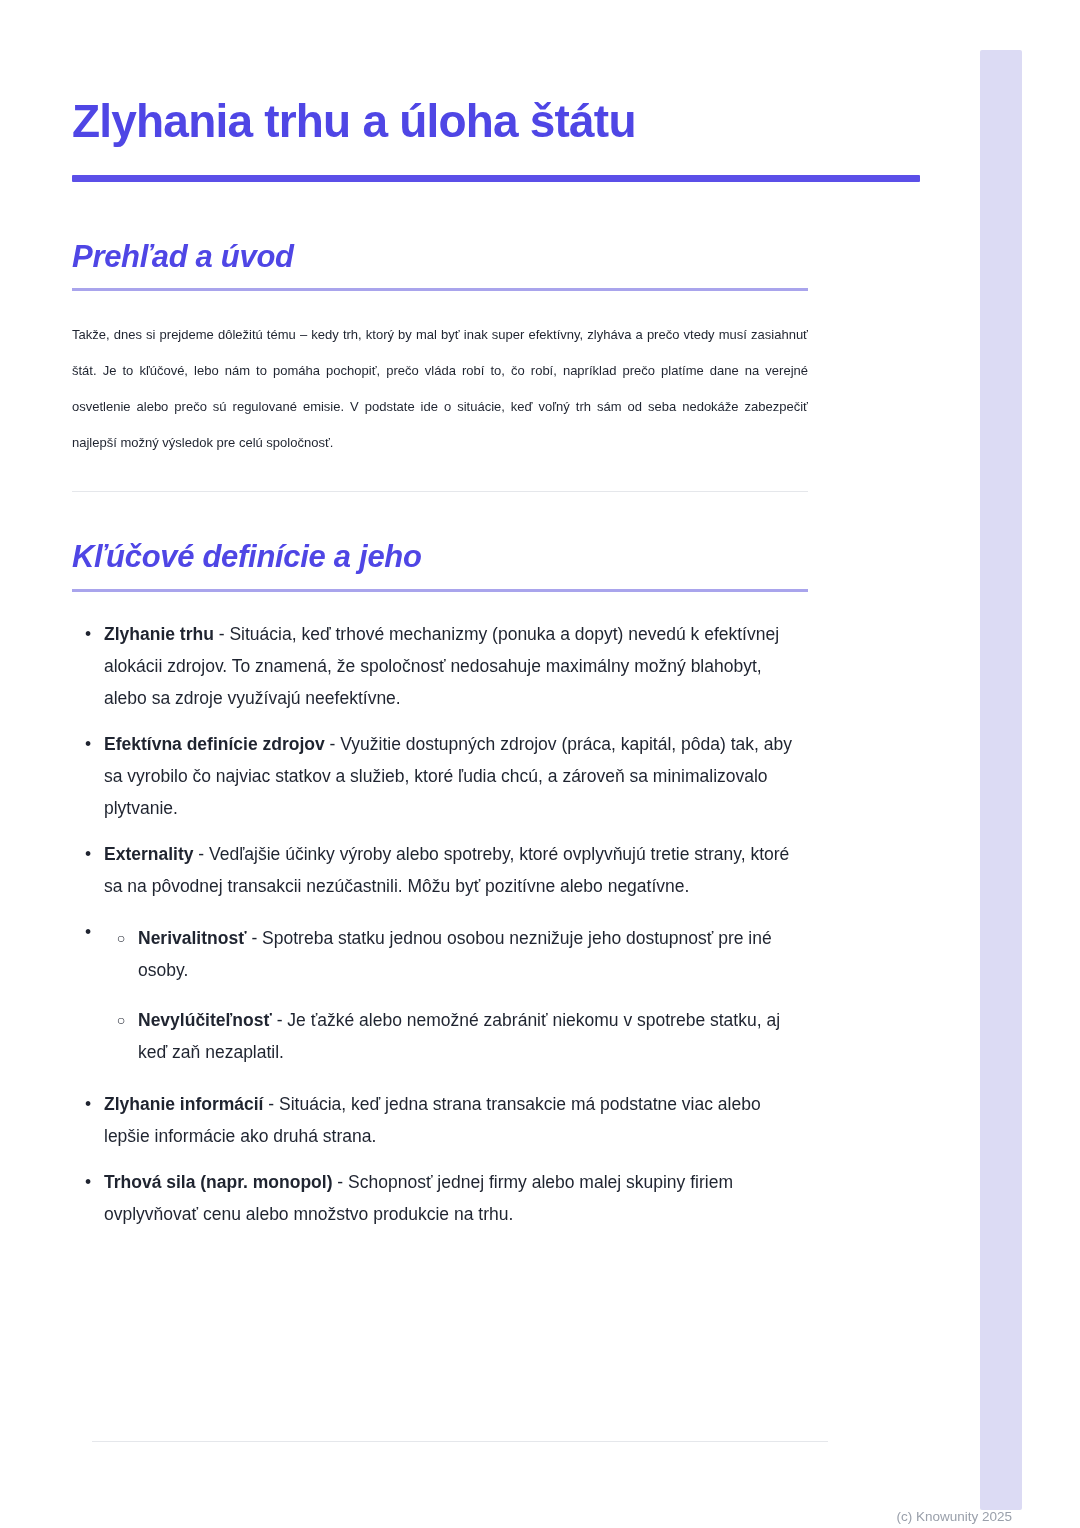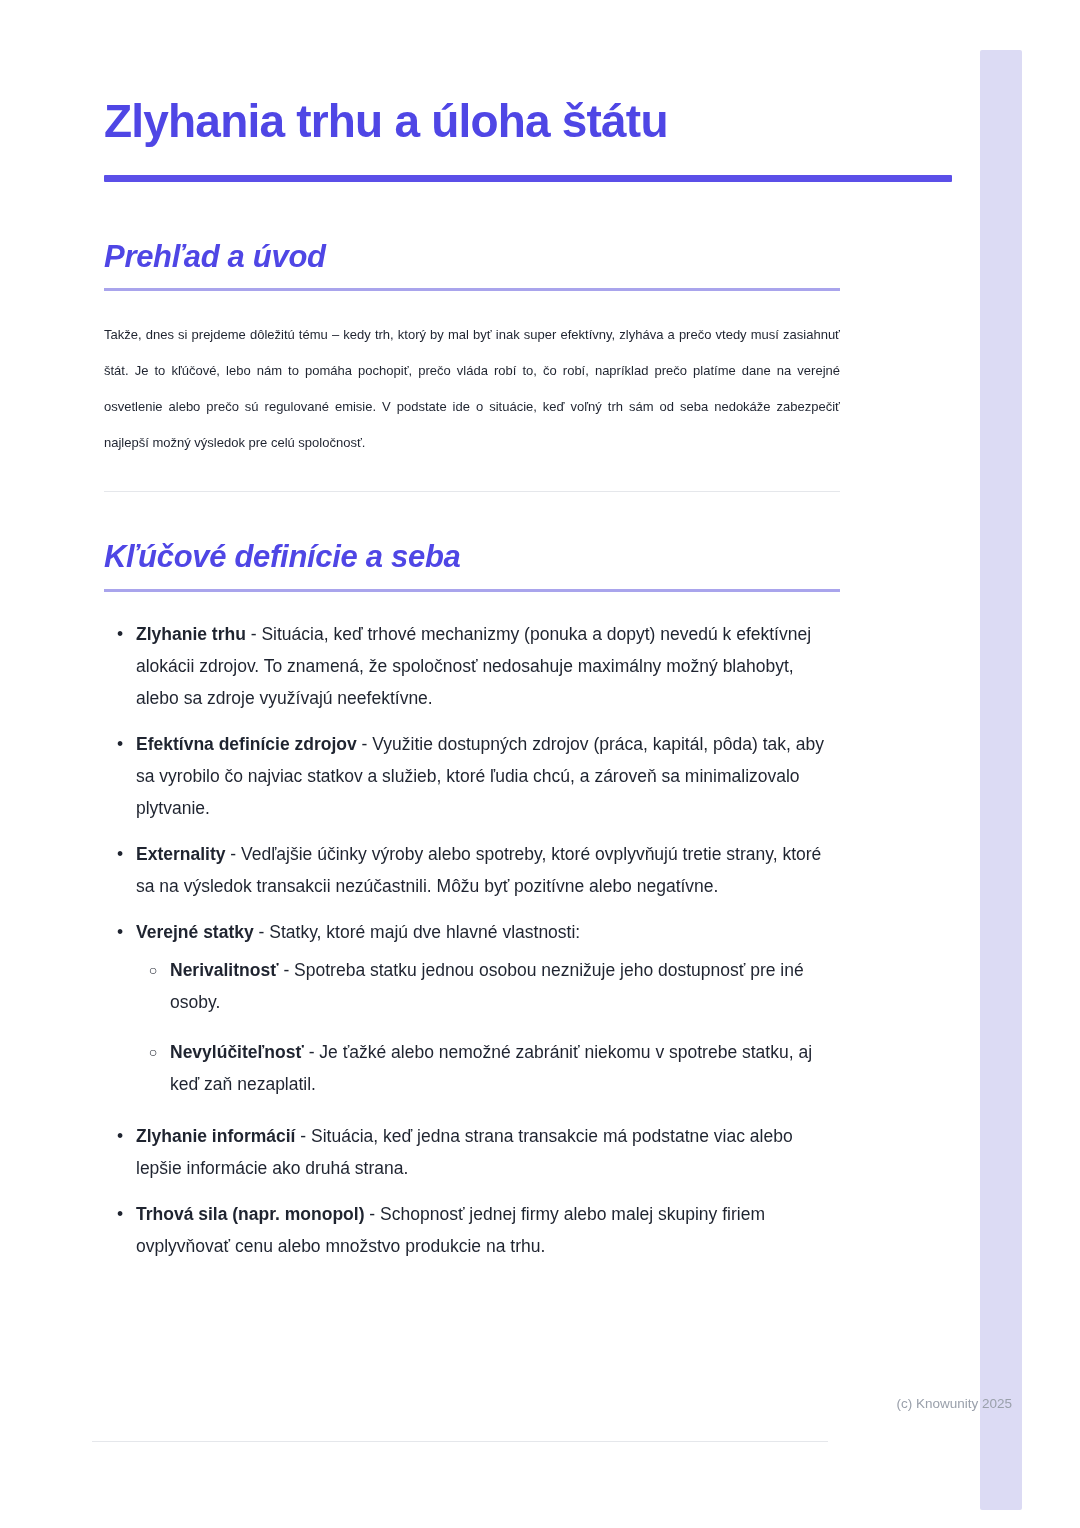--- a/index.html
+++ b/index.html
@@ -16,21 +16,21 @@
     position: absolute;
     top: 50px;
     right: 58px;
     width: 42px;
     height: 1460px;
     background: var(--strip, #dcdbf4);
     border-radius: 2px;
   }
   .content {
     position: relative;
-    padding: 94px 0 0 104px;
+    padding: 94px 0 0 72px;
     width: 828px; 
   }
   .page-title {
     font-size: 46px;
     font-weight: 800;
     letter-spacing: -0.8px;
     color: var(--accent, #4f46e5);
     line-height: 1.2;
   }
   .title-rule {
@@ -109,21 +109,21 @@
   .bottom-divider {
     position: absolute;
     left: 92px;
     top: 1441px;
     width: 736px;
     height: 1px;
     background: #e5e7eb;
   }
   .footer-copyright {
     position: absolute;
-    top: 1396px;
+    top: 1509px;
     right: 68px;
     font-size: 13.5px;
     color: #9aa0ab;
   }
 </style>
 </head>
 <body style="--accent: #4f46e5; --rule: #5b4fe8; --underline: #a9a4ec; --strip: #dcdbf4;">
 
 <div class="edge-strip"></div>
 
@@ -133,44 +133,43 @@
   <div class="title-rule"></div>
 
   <div class="section section-1">
     <h2 class="section-heading">Prehľad a úvod</h2>
     <div class="heading-underline"></div>
     <p class="body-paragraph">Takže, dnes si prejdeme dôležitú tému – kedy trh, ktorý by mal byť inak super efektívny, zlyháva a prečo vtedy musí zasiahnuť štát. Je to kľúčové, lebo nám to pomáha pochopiť, prečo vláda robí to, čo robí, napríklad prečo platíme dane na verejné osvetlenie alebo prečo sú regulované emisie. V podstate ide o situácie, keď voľný trh sám od seba nedokáže zabezpečiť najlepší možný výsledok pre celú spoločnosť.</p>
     <div class="divider"></div>
   </div>
 
   <div class="section section-2">
-    <h2 class="section-heading">Kľúčové definície a seba</h2>
+    <h2 class="section-heading">Kľúčové definície a jeho</h2>
     <div class="heading-underline"></div>
 
     <div class="bullet-list">
 
       <div class="bullet-item">
         <span class="bullet-marker">•</span>
         <div class="bullet-body"><span class="term">Zlyhanie trhu</span><span> - Situácia, keď trhové mechanizmy (ponuka a dopyt) nevedú k efektívnej alokácii zdrojov. To znamená, že spoločnosť nedosahuje maximálny možný blahobyt, alebo sa zdroje využívajú neefektívne.</span></div>
       </div>
 
       <div class="bullet-item">
         <span class="bullet-marker">•</span>
         <div class="bullet-body"><span class="term">Efektívna definície zdrojov</span><span> - Využitie dostupných zdrojov (práca, kapitál, pôda) tak, aby sa vyrobilo čo najviac statkov a služieb, ktoré ľudia chcú, a zároveň sa minimalizovalo plytvanie.</span></div>
       </div>
 
       <div class="bullet-item">
         <span class="bullet-marker">•</span>
-        <div class="bullet-body"><span class="term">Externality</span><span> - Vedľajšie účinky výroby alebo spotreby, ktoré ovplyvňujú tretie strany, ktoré sa na výsledok transakcii nezúčastnili. Môžu byť pozitívne alebo negatívne.</span></div>
+        <div class="bullet-body"><span class="term">Externality</span><span> - Vedľajšie účinky výroby alebo spotreby, ktoré ovplyvňujú tretie strany, ktoré sa na pôvodnej transakcii nezúčastnili. Môžu byť pozitívne alebo negatívne.</span></div>
       </div>
 
       <div class="bullet-item has-children">
         <span class="bullet-marker">•</span>
         <div class="bullet-body">
-          <div><span class="term">Verejné statky</span><span> - Statky, ktoré majú dve hlavné vlastnosti:</span></div>
           <div class="sub-list">
             <div class="sub-item">
               <span class="sub-marker">○</span>
               <div class="bullet-body"><span class="term">Nerivalitnosť</span><span> - Spotreba statku jednou osobou neznižuje jeho dostupnosť pre iné osoby.</span></div>
             </div>
             <div class="sub-item">
               <span class="sub-marker">○</span>
               <div class="bullet-body"><span class="term">Nevylúčiteľnosť</span><span> - Je ťažké alebo nemožné zabrániť niekomu v spotrebe statku, aj keď zaň nezaplatil.</span></div>
             </div>
           </div>

